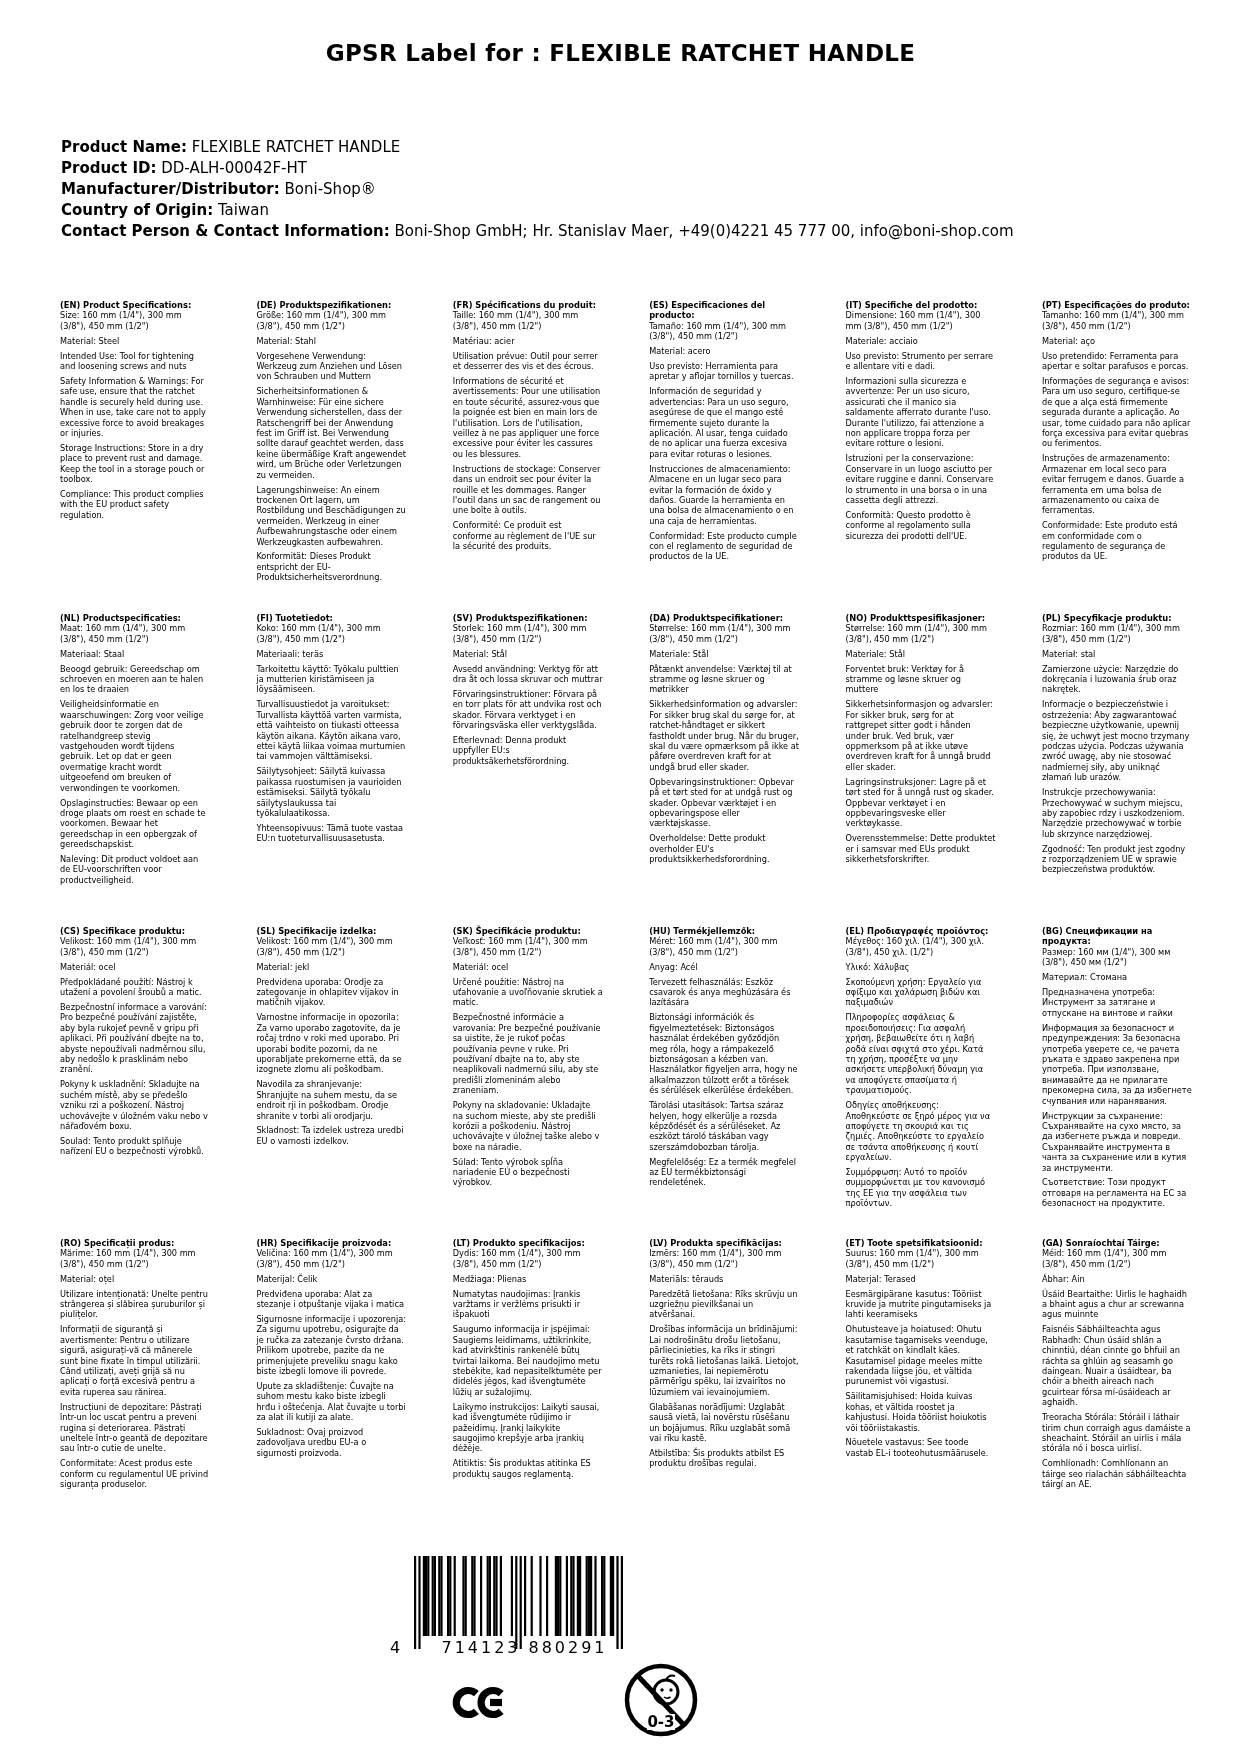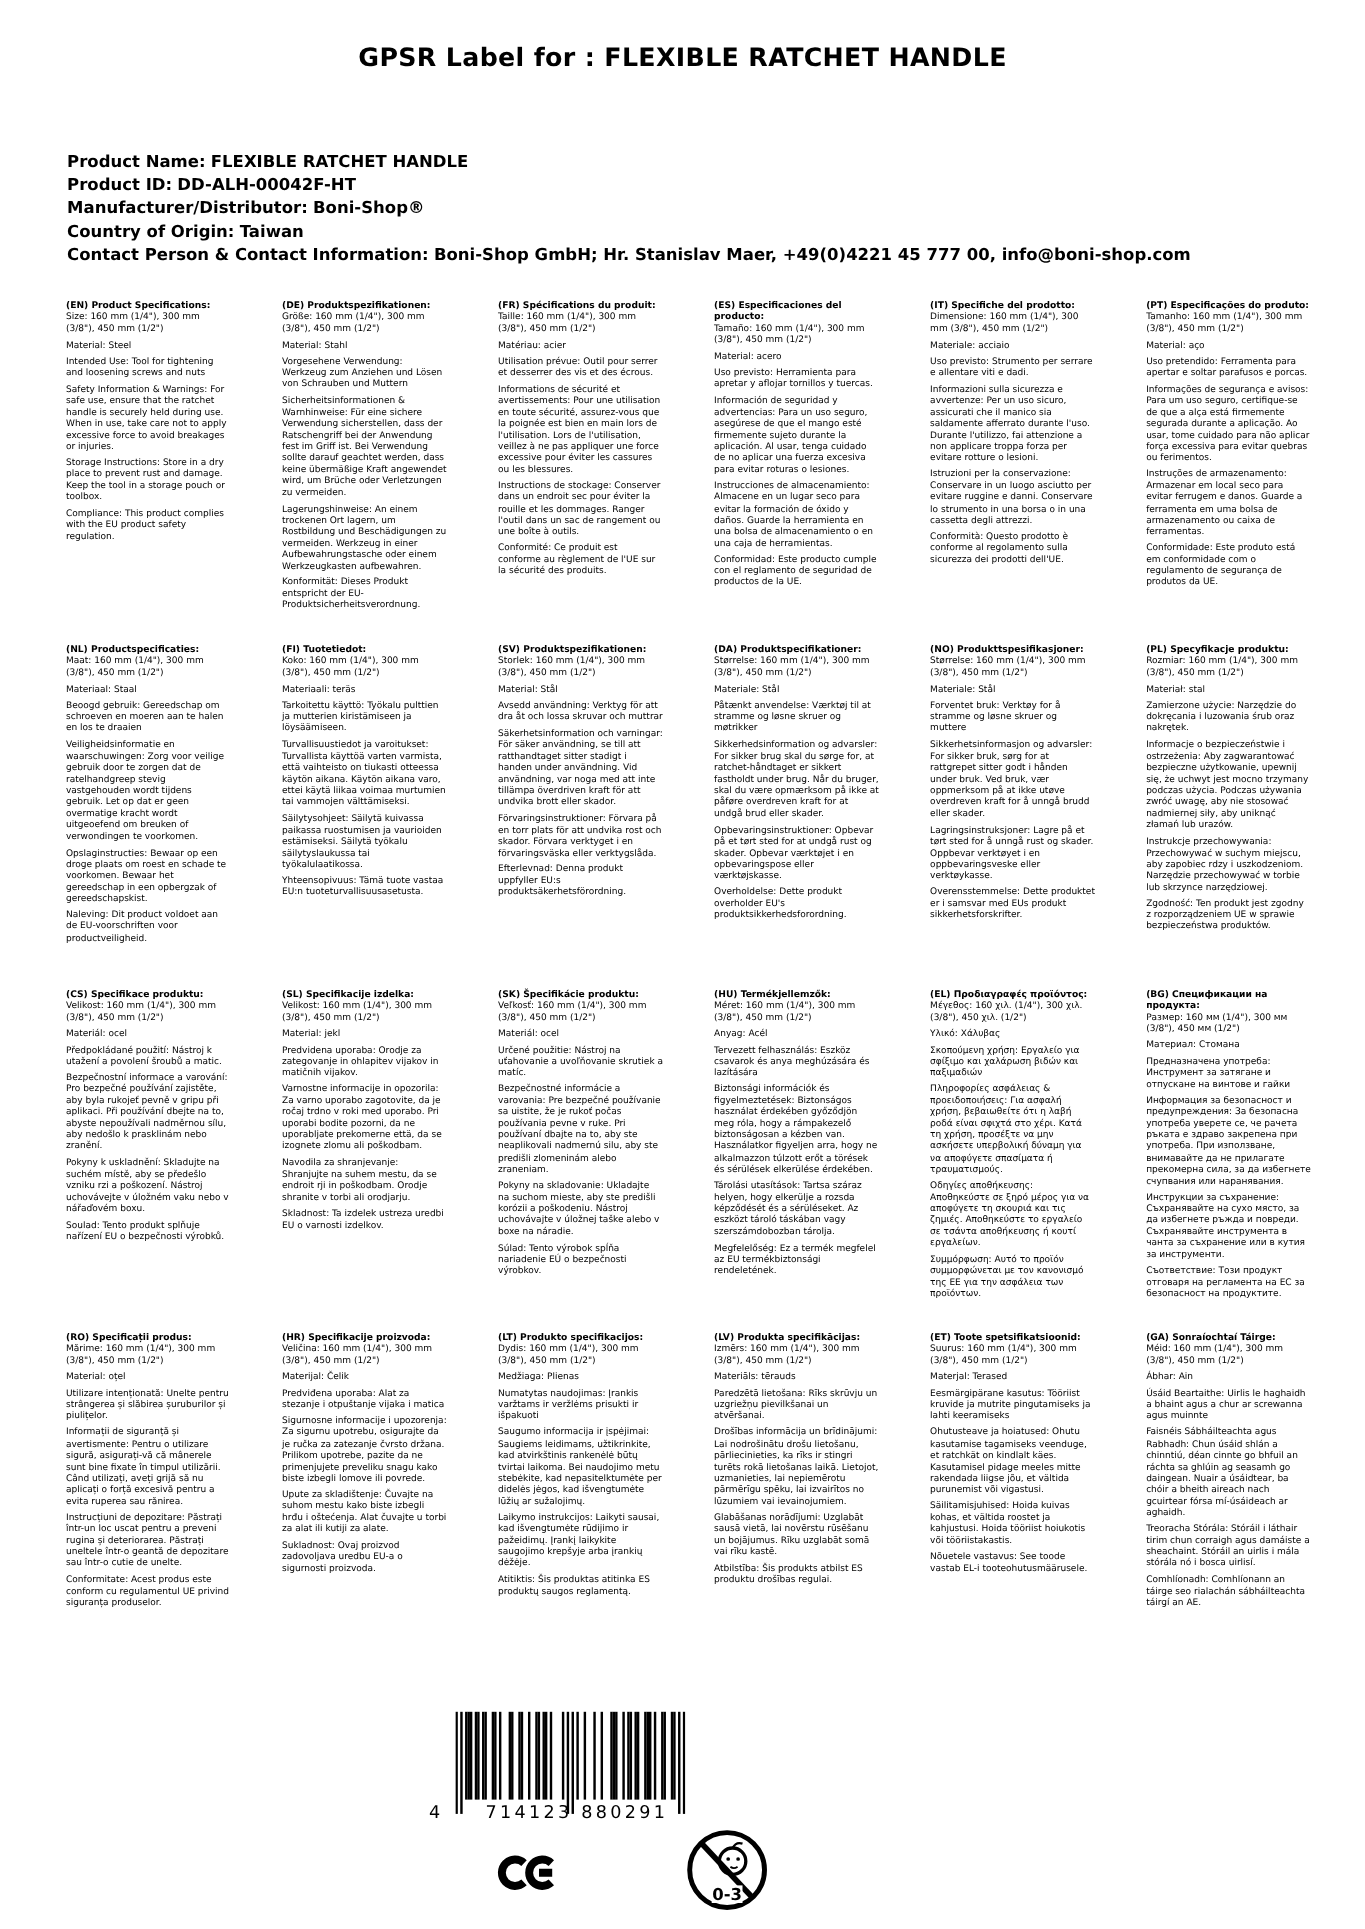--- a/index.html
+++ b/index.html
@@ -2,22 +2,22 @@
 <html><head>
 <meta charset="utf-8">
 <style>
   html,body{margin:0;padding:0;background:#fff;}
   .page{position:relative;width:1241px;height:1754px;background:#fff;color:#000;
         font-family:"DejaVu Sans",sans-serif;overflow:hidden;}
   .title{position:absolute;top:40px;left:0;width:100%;text-align:center;
          font-size:23px;font-weight:bold;margin:0;letter-spacing:.3px;}
   .info{position:absolute;left:61px;top:137px;font-size:15px;line-height:21px;}
   .info-row .label{font-weight:bold;margin-top:44px;}
-  .info-row .value{font-weight:bold;}
-  .grid{position:absolute;left:60px;top:272px;width:1132px;display:grid;
+  .info-row .value{font-weight:normal;}
+  .grid{position:absolute;left:60px;top:300px;width:1132px;display:grid;
         grid-template-columns:repeat(6,150px);grid-template-rows:313px 313px 312px auto;
         justify-content:space-between;}
   .cell{font-size:8.2px;line-height:10.4px;}
   .cell h3{font-size:8.3px;line-height:10.4px;margin:0;}
   .cell p{margin:0 0 4.5px 0;}
   .barcode{position:absolute;left:414px;top:1556px;width:209px;height:104px;}
   .bars{position:absolute;left:0;top:0;}
   .bc-digits{position:absolute;left:0;top:80px;width:100%;height:22px;font-size:16px;}
   .bc-first{position:absolute;left:-24px;top:2px;}
   .bc-g1{position:absolute;left:20px;top:2px;width:94px;text-align:center;letter-spacing:3px;}
@@ -126,21 +126,20 @@
         <p>Tarkoitettu käyttö: Työkalu pulttien ja mutterien kiristämiseen ja löysäämiseen.</p>
         <p>Turvallisuustiedot ja varoitukset: Turvallista käyttöä varten varmista, että vaihteisto on tiukasti otteessa käytön aikana. Käytön aikana varo, ettei käytä liikaa voimaa murtumien tai vammojen välttämiseksi.</p>
         <p>Säilytysohjeet: Säilytä kuivassa paikassa ruostumisen ja vaurioiden estämiseksi. Säilytä työkalu säilytyslaukussa tai työkalulaatikossa.</p>
         <p>Yhteensopivuus: Tämä tuote vastaa EU:n tuoteturvallisuusasetusta.</p>
       </div>
       <div class="cell">
         <h3>(SV) Produktspezifikationen:</h3>
         <p>Storlek: 160 mm (1/4"), 300 mm (3/8"), 450 mm (1/2")</p>
         <p>Material: Stål</p>
         <p>Avsedd användning: Verktyg för att dra åt och lossa skruvar och muttrar</p>
-        <p>Säkerhetsinformation och varningar: För säker användning, se till att ratthandtaget sitter stadigt i handen under användning. Vid användning, var noga med att inte tillämpa överdriven kraft för att undvika brott eller skador.</p>
         <p>Förvaringsinstruktioner: Förvara på en torr plats för att undvika rost och skador. Förvara verktyget i en förvaringsväska eller verktygslåda.</p>
         <p>Efterlevnad: Denna produkt uppfyller EU:s produktsäkerhetsförordning.</p>
       </div>
       <div class="cell">
         <h3>(DA) Produktspecifikationer:</h3>
         <p>Størrelse: 160 mm (1/4"), 300 mm (3/8"), 450 mm (1/2")</p>
         <p>Materiale: Stål</p>
         <p>Påtænkt anvendelse: Værktøj til at stramme og løsne skruer og møtrikker</p>
         <p>Sikkerhedsinformation og advarsler: For sikker brug skal du sørge for, at ratchet-håndtaget er sikkert fastholdt under brug. Når du bruger, skal du være opmærksom på ikke at påføre overdreven kraft for at undgå brud eller skader.</p>
         <p>Opbevaringsinstruktioner: Opbevar på et tørt sted for at undgå rust og skader. Opbevar værktøjet i en opbevaringspose eller værktøjskasse.</p>

